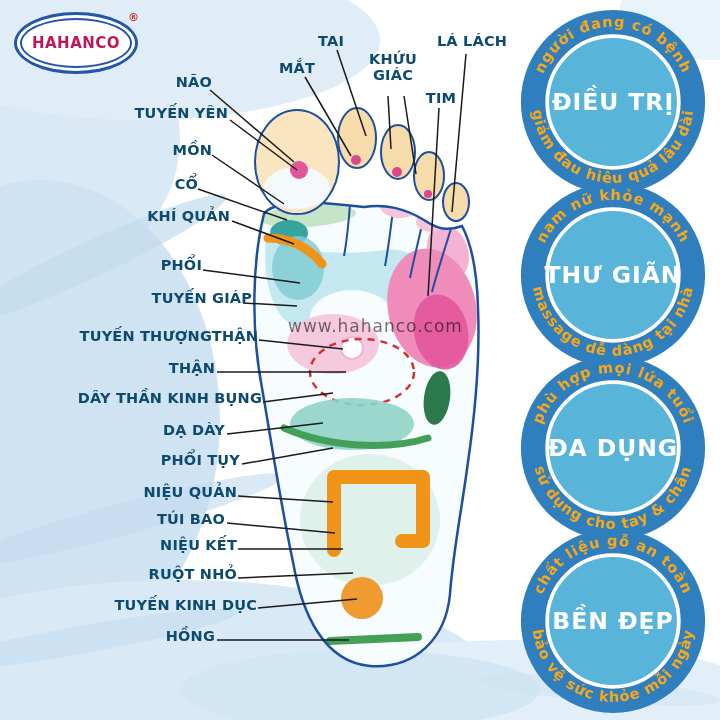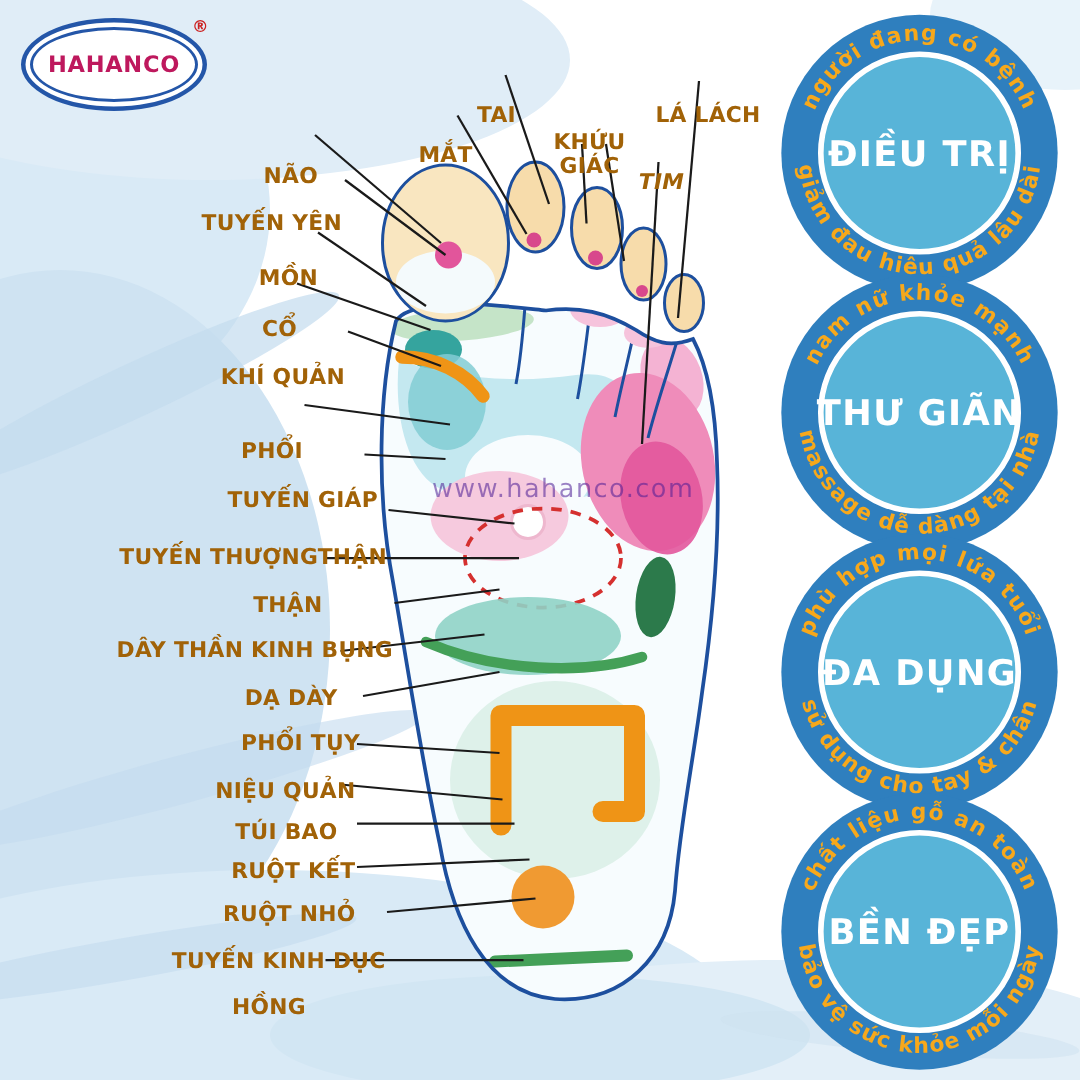--- a/index.html
+++ b/index.html
@@ -1,23 +1,23 @@
 <!DOCTYPE html>
 <html><head>
 <meta charset="utf-8">
 <style>
   html,body{margin:0;padding:0;background:#ffffff;}
   #stage{position:relative;width:720px;height:720px;overflow:hidden;background:#ffffff;
          font-family:"DejaVu Sans","Liberation Sans",sans-serif;}
   #scene{position:absolute;left:0;top:0;z-index:1;}
-  .lbl{position:absolute;z-index:3;font-weight:bold;font-size:14.5px;color:#a16207;
-       white-space:nowrap;letter-spacing:.2px;margin-top:36px;}
+  .lbl{position:absolute;z-index:3;font-weight:bold;font-size:14.5px;color:#0c4a6e;
+       white-space:nowrap;letter-spacing:.2px;}
   .lbl-top{transform:translateX(-50%);text-align:center;}
   .lbl-wrap{white-space:normal;width:64px;line-height:1.1;}
-  #watermark{position:absolute;left:288px;top:316px;z-index:2;font-size:17px;color:#4c1d95;
+  #watermark{position:absolute;left:288px;top:316px;z-index:2;font-size:17px;color:#000000;
              opacity:.55;letter-spacing:1px;}
   
   #logo{position:absolute;left:14px;top:12px;width:118px;height:56px;z-index:4;
         background:#ffffff;border:3px solid #2456a8;border-radius:50%;}
   #logo .inner{position:absolute;inset:3px;border:2px solid #2456a8;border-radius:50%;
         display:flex;align-items:center;justify-content:center;}
   #logo .txt{font-weight:bold;font-size:15px;color:#be185d;letter-spacing:.5px;}
   #logo .reg{position:absolute;top:-4px;right:-4px;color:#cc2222;font-size:11px;font-weight:bold;}
   
   .badge{position:absolute;left:519px;width:188px;height:188px;z-index:4;}
@@ -153,40 +153,40 @@
     <div class="inner">
       <span class="txt">HAHANCO</span>
     </div>
     <span class="reg">®</span>
   </div>
 
   <div class="lbl lbl-top" style="left:331px;top:33px;">TAI</div>
   <div class="lbl lbl-top" style="left:297px;top:60px;">MẮT</div>
   <div class="lbl lbl-top lbl-wrap" style="left:393px;top:52px;">KHỨU GIÁC</div>
   <div class="lbl lbl-top" style="left:472px;top:33px;text-align:center;">LÁ LÁCH</div>
-  <div class="lbl lbl-top" style="left:441px;top:78px;font-style:italic;">TIM</div>
+  <div class="lbl lbl-top" style="left:441px;top:90px;">TIM</div>
 
   <div class="lbl" style="right:508px;top:74px;">NÃO</div>
   <div class="lbl" style="right:492px;top:105px;">TUYẾN YÊN</div>
   <div class="lbl" style="right:508px;top:142px;">MỒN</div>
   <div class="lbl" style="right:522px;top:176px;">CỔ</div>
   <div class="lbl" style="right:490px;top:208px;">KHÍ QUẢN</div>
   <div class="lbl" style="right:518px;top:257px;">PHỔI</div>
   <div class="lbl" style="right:468px;top:290px;">TUYẾN GIÁP</div>
   <div class="lbl" style="right:462px;top:328px;">TUYẾN THƯỢNGTHẬN</div>
   <div class="lbl" style="right:505px;top:360px;">THẬN</div>
   <div class="lbl" style="right:458px;top:390px;">DÂY THẦN KINH BỤNG</div>
   <div class="lbl" style="right:495px;top:422px;">DẠ DÀY</div>
   <div class="lbl" style="right:480px;top:452px;">PHỔI TỤY</div>
   <div class="lbl" style="right:483px;top:484px;">NIỆU QUẢN</div>
   <div class="lbl" style="right:495px;top:511px;">TÚI BAO</div>
-  <div class="lbl" style="right:483px;top:537px;">RUỘT KẾT</div>
+  <div class="lbl" style="right:483px;top:537px;">NIỆU KẾT</div>
   <div class="lbl" style="right:483px;top:566px;">RUỘT NHỎ</div>
   <div class="lbl" style="right:463px;top:597px;">TUYẾN KINH DỤC</div>
-  <div class="lbl" style="right:516px;top:628px;">HỒNG</div>
+  <div class="lbl" style="right:505px;top:628px;">HỒNG</div>
 
   <div class="badge" style="top:8px;">
     <svg viewBox="0 0 200 200">
       <circle cx="100" cy="100" r="98" fill="#2f7fbe"></circle>
       <circle cx="100" cy="100" r="70" fill="#58b4d8" stroke="#ffffff" stroke-width="4"></circle>
       <path id="t0" d="M 20,100 A 80,80 0 0 1 180,100" fill="none"></path>
       <path id="b0" d="M 14,100 A 86,86 0 0 0 186,100" fill="none"></path>
       <text class="arc-text" text-anchor="middle"><textPath href="#t0" startOffset="50%">người đang có bệnh</textPath></text>
       <text class="arc-text" text-anchor="middle"><textPath href="#b0" startOffset="50%">giảm đau hiệu quả lâu dài</textPath></text>
       <text class="center-text" x="100" y="109" text-anchor="middle">ĐIỀU TRỊ</text>

